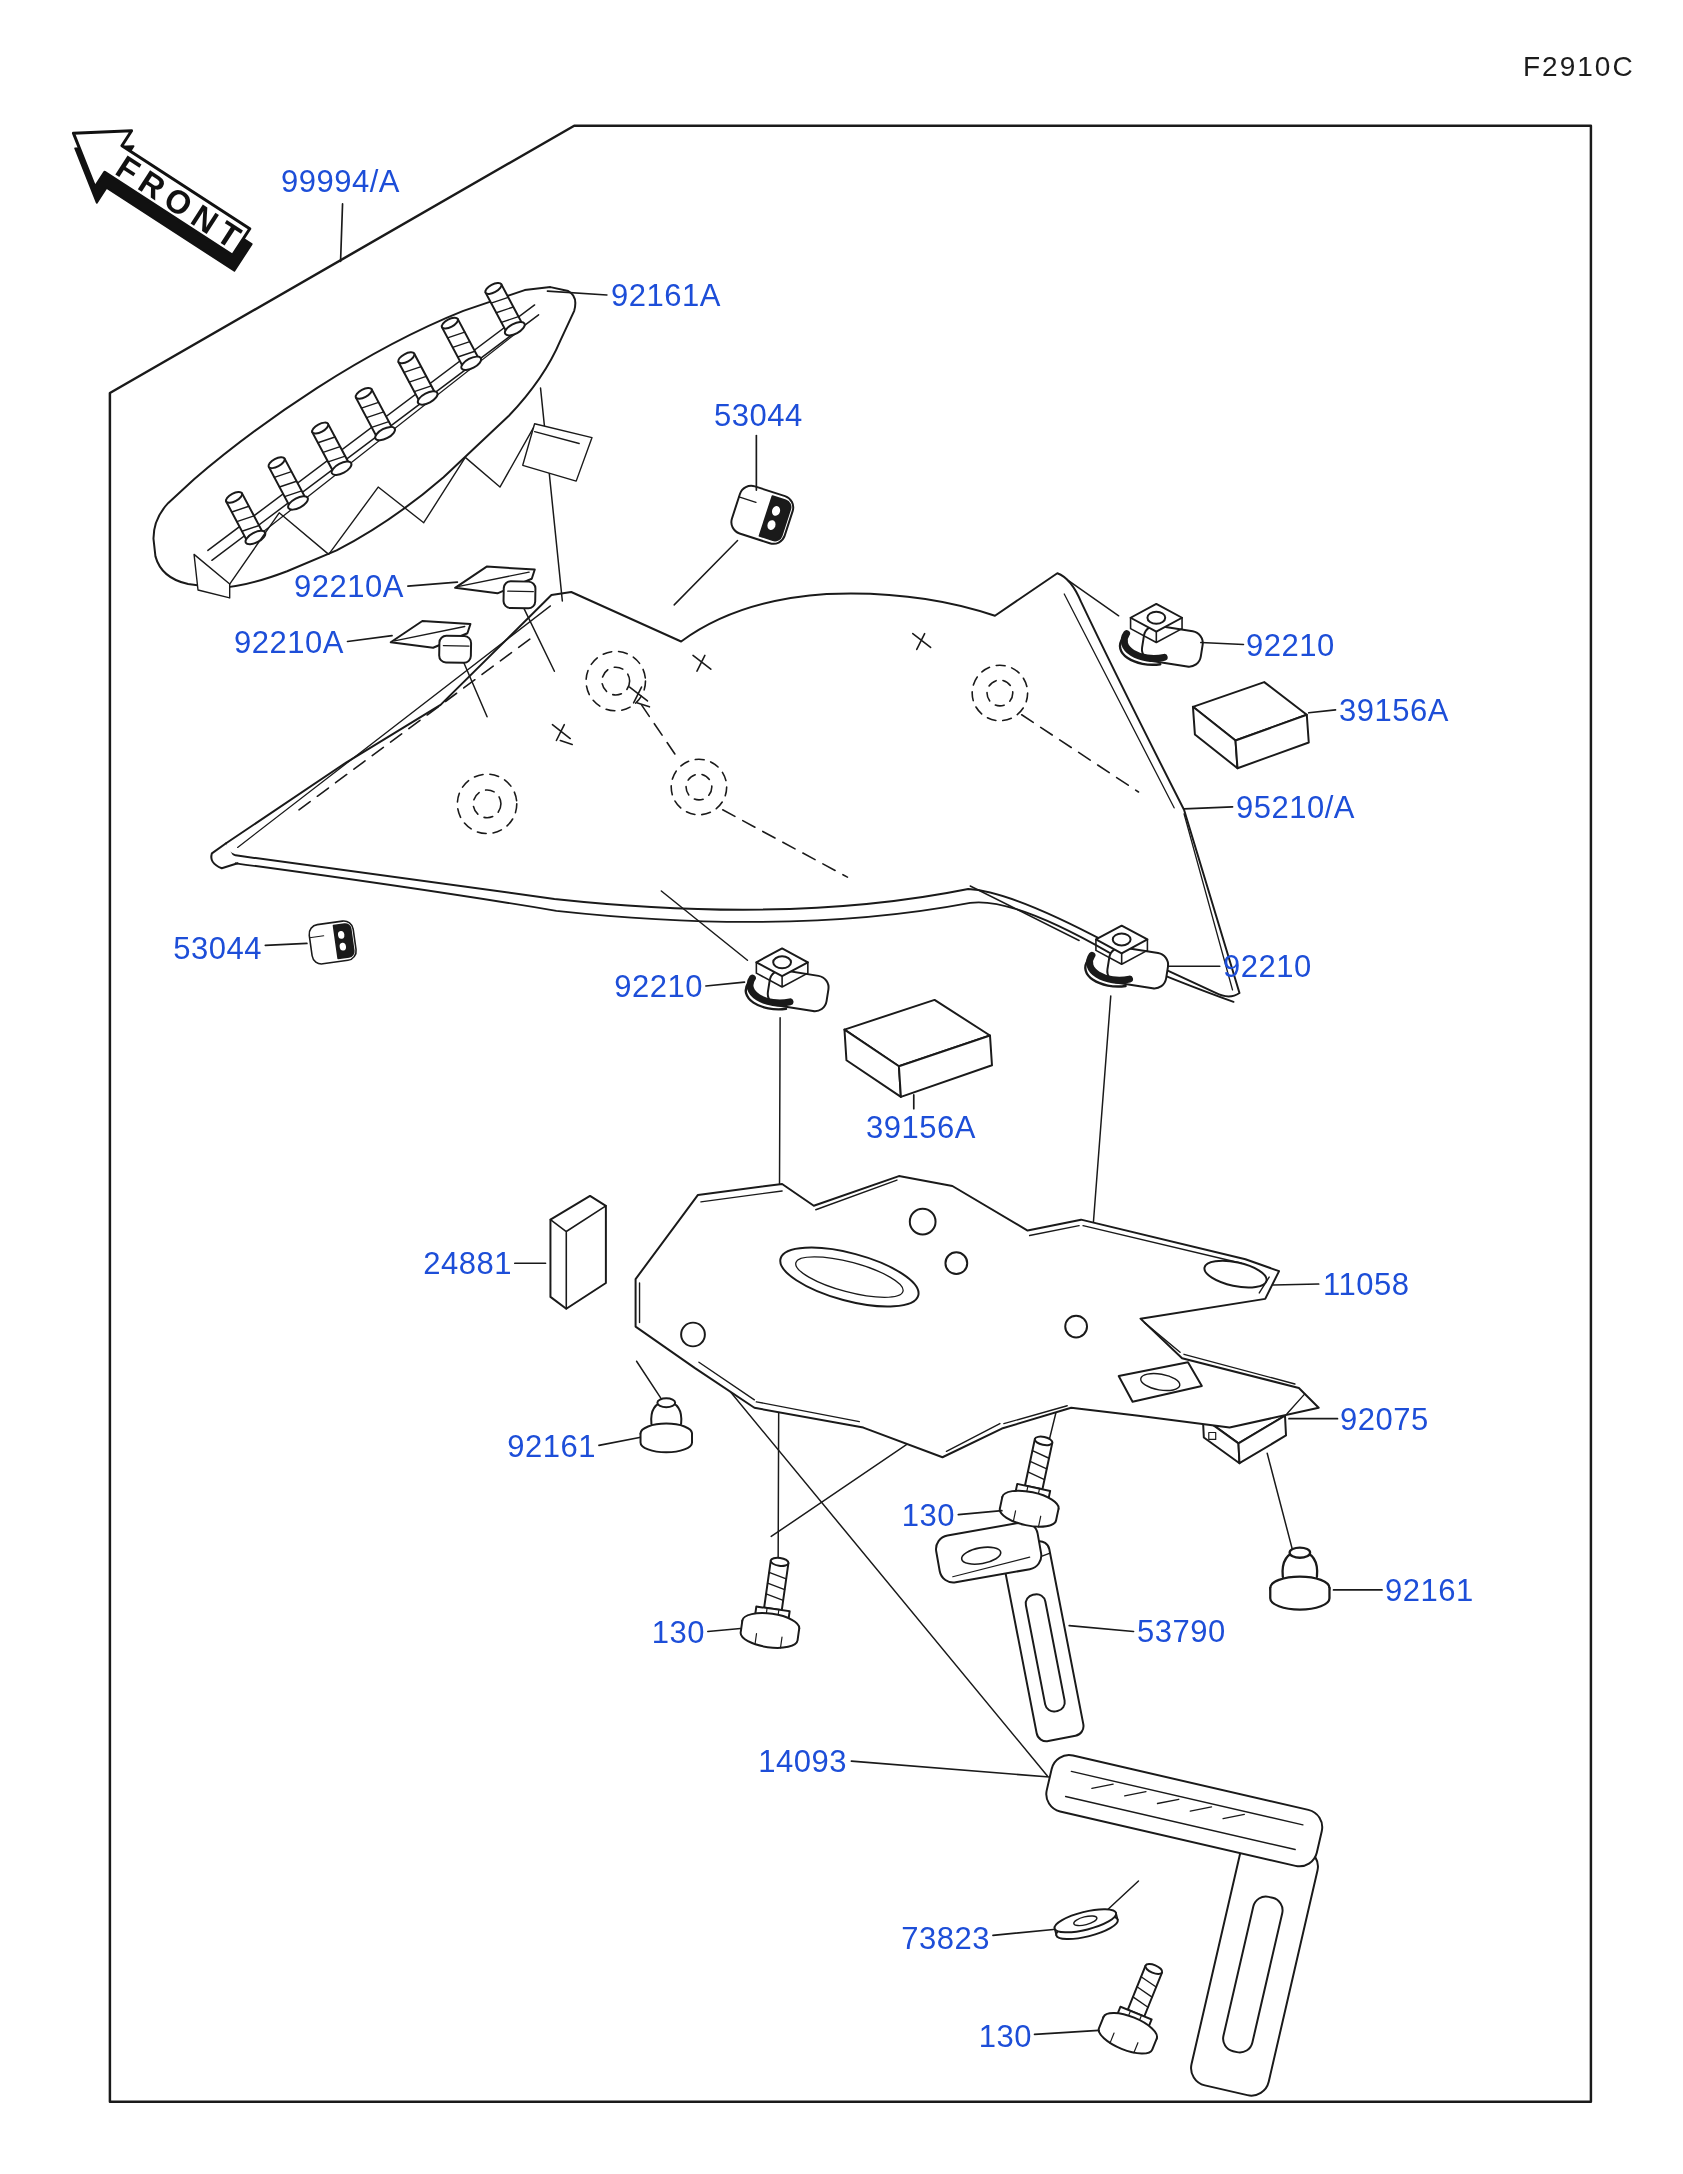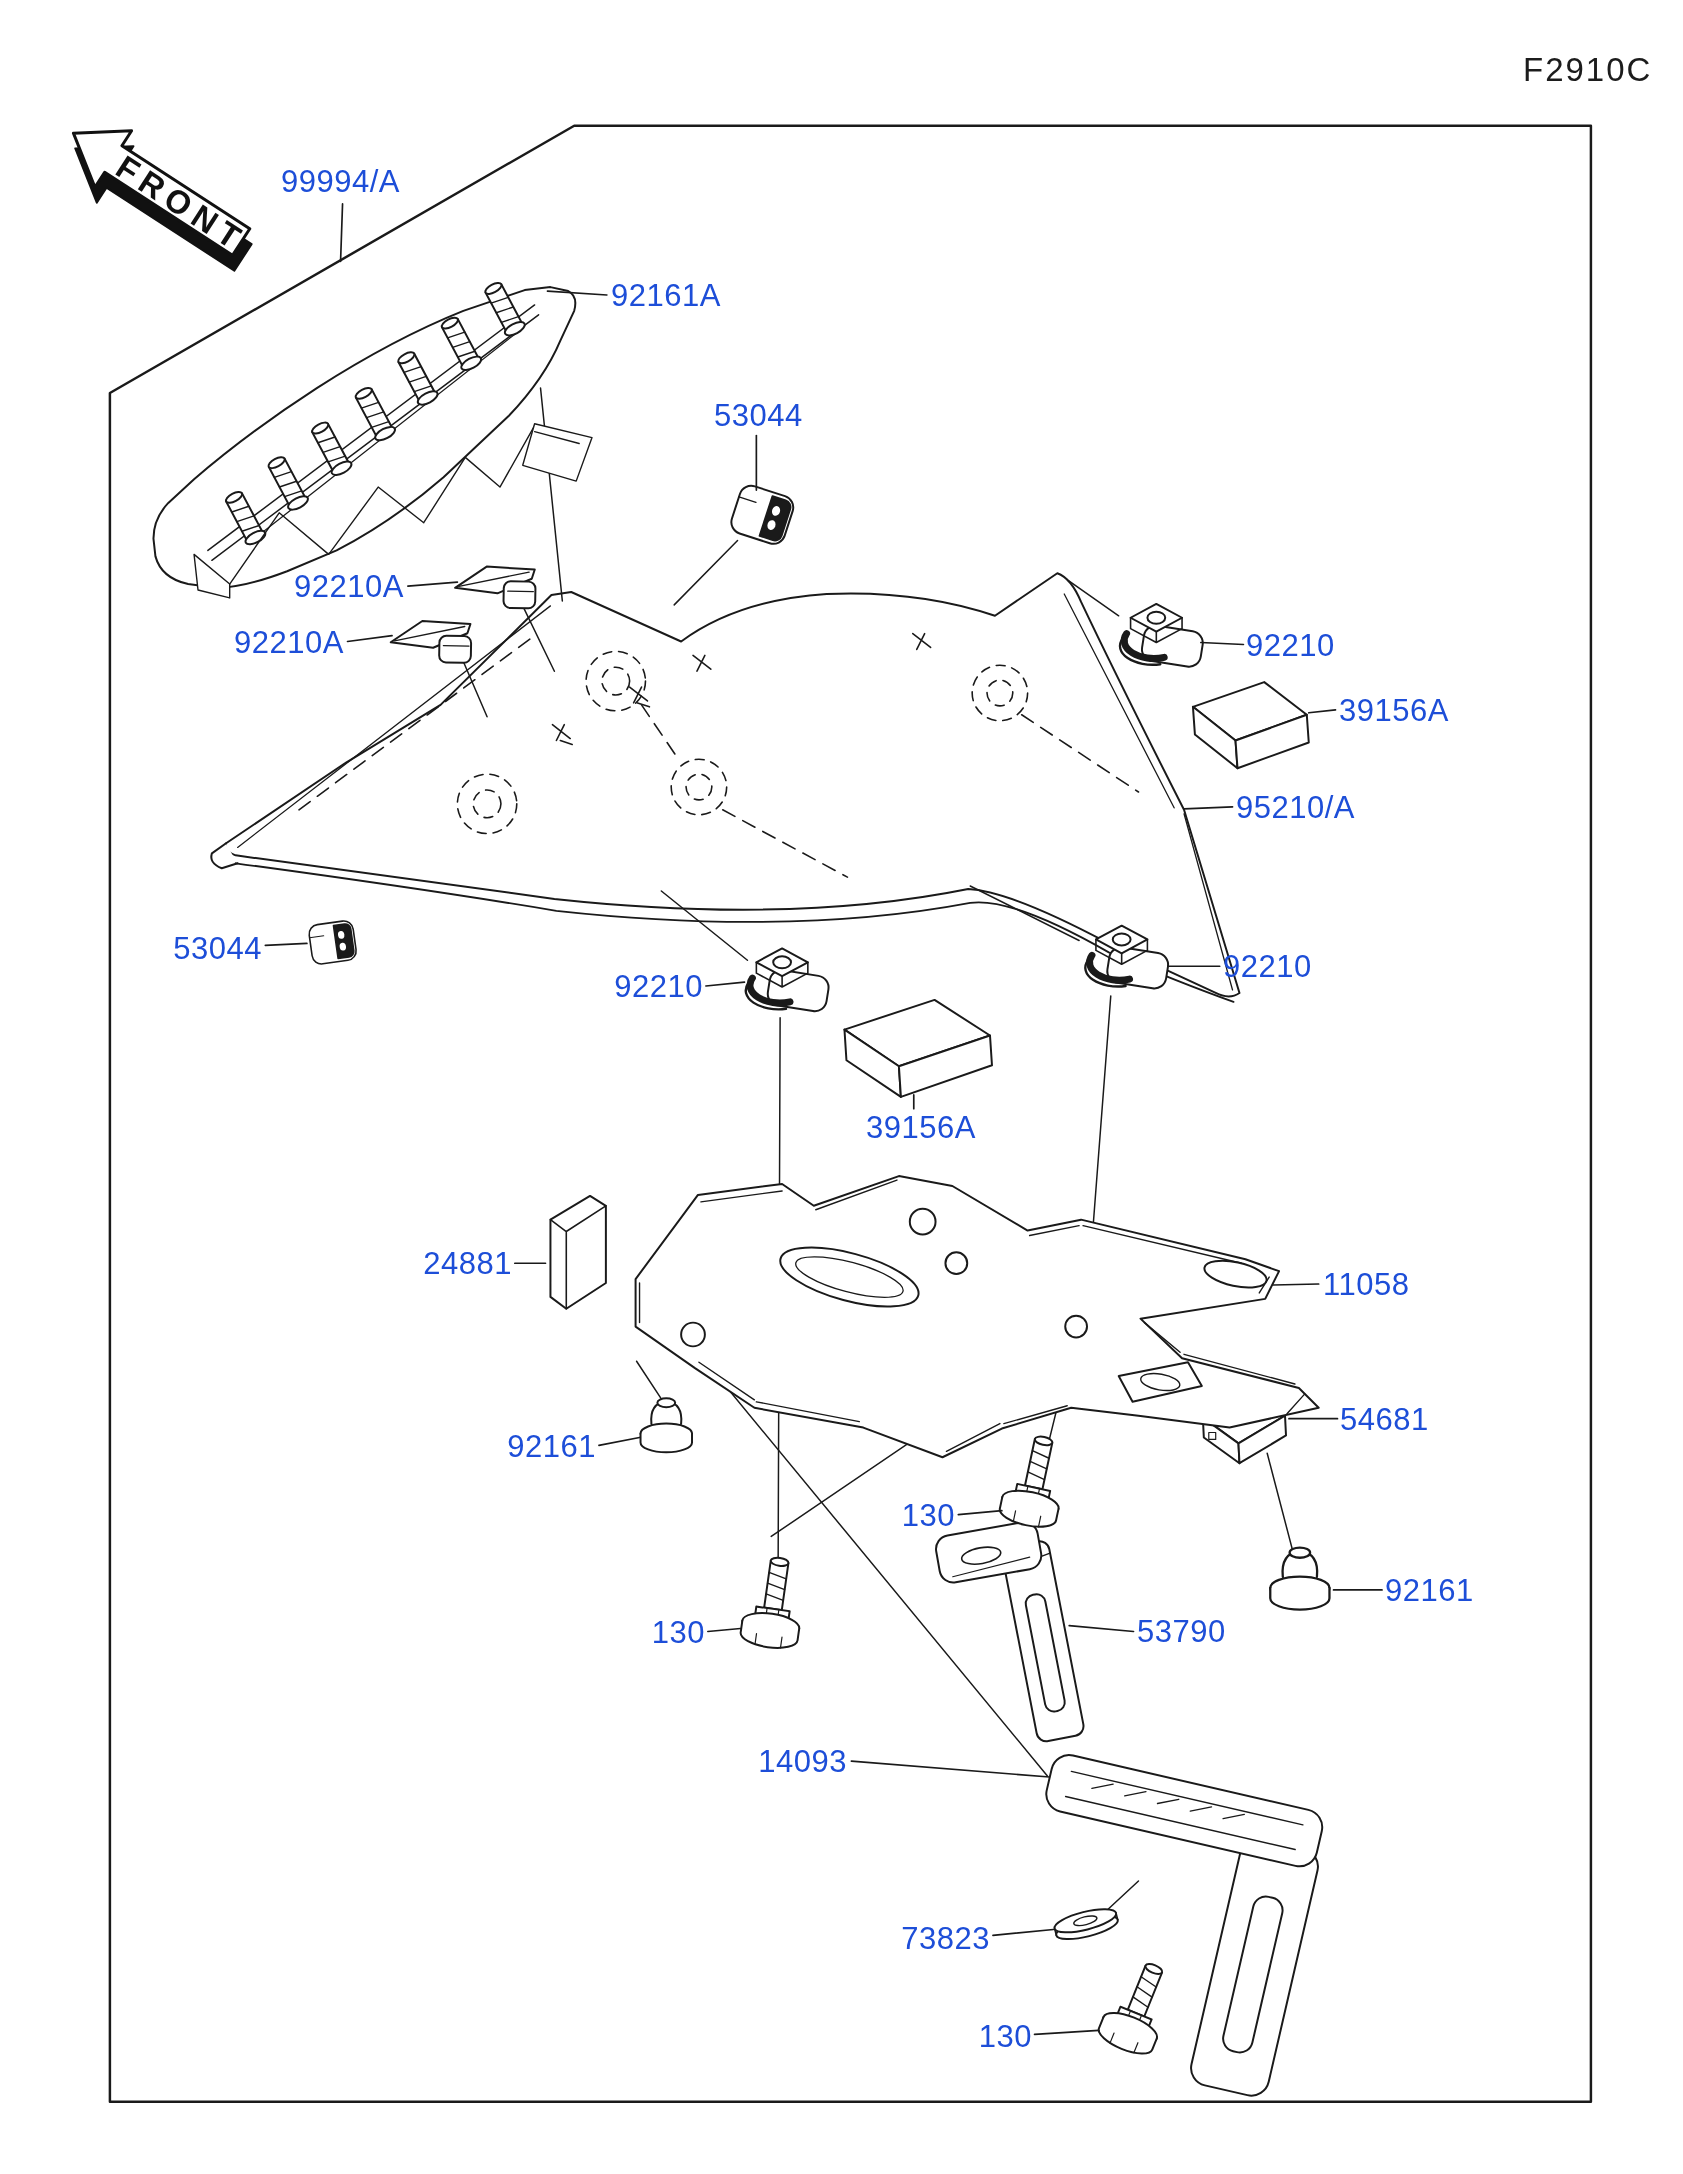--- a/index.html
+++ b/index.html
@@ -2,21 +2,21 @@
 <html><head>
 <meta charset="utf-8">
 <style>
   html,body{margin:0;padding:0;background:#fff;}
   .stage{position:relative;width:1683px;height:2174px;background:#ffffff;
          font-family:"Liberation Sans",sans-serif;overflow:hidden;}
   .stage svg{position:absolute;left:0;top:0;}
   .plabel{position:absolute;font-size:31px;color:#1d4ed8;white-space:nowrap;
           letter-spacing:0.5px;line-height:1;}
   .plabel.ra{transform:translateX(-100%);}
-  .codelabel{position:absolute;font-size:33px;color:#1c1c1c;letter-spacing:2px;line-height:1;}
+  .codelabel{position:absolute;font-size:28px;color:#1c1c1c;letter-spacing:2px;line-height:1;}
 </style>
 </head>
 <body>
 
 <div class="stage">
 
 <svg width="1683" height="2174" viewBox="0 0 1700 2196" stroke="#1a1a1a" fill="none" stroke-width="2" stroke-linecap="round" stroke-linejoin="round">
 
   <defs>
     <g id="peg">
@@ -277,21 +277,21 @@
 <div class="plabel ra" style="left:344px;top:627px">92210A</div>
 <div class="plabel" style="left:1246px;top:630px">92210</div>
 <div class="plabel" style="left:1339px;top:695px">39156A</div>
 <div class="plabel" style="left:1236px;top:792px">95210/A</div>
 <div class="plabel ra" style="left:262px;top:933px">53044</div>
 <div class="plabel ra" style="left:703px;top:971px">92210</div>
 <div class="plabel" style="left:1223px;top:951px">92210</div>
 <div class="plabel" style="left:866px;top:1112px">39156A</div>
 <div class="plabel ra" style="left:512px;top:1248px">24881</div>
 <div class="plabel" style="left:1323px;top:1269px">11058</div>
-<div class="plabel" style="left:1340px;top:1404px">54681</div>
+<div class="plabel" style="left:1340px;top:1404px">92075</div>
 <div class="plabel ra" style="left:596px;top:1431px">92161</div>
 <div class="plabel ra" style="left:955px;top:1500px">130</div>
 <div class="plabel" style="left:1385px;top:1575px">92161</div>
 <div class="plabel ra" style="left:705px;top:1617px">130</div>
 <div class="plabel" style="left:1137px;top:1616px">53790</div>
 <div class="plabel ra" style="left:847px;top:1746px">14093</div>
 <div class="plabel ra" style="left:990px;top:1923px">73823</div>
 <div class="plabel ra" style="left:1032px;top:2021px">130</div>
 
 </div>

